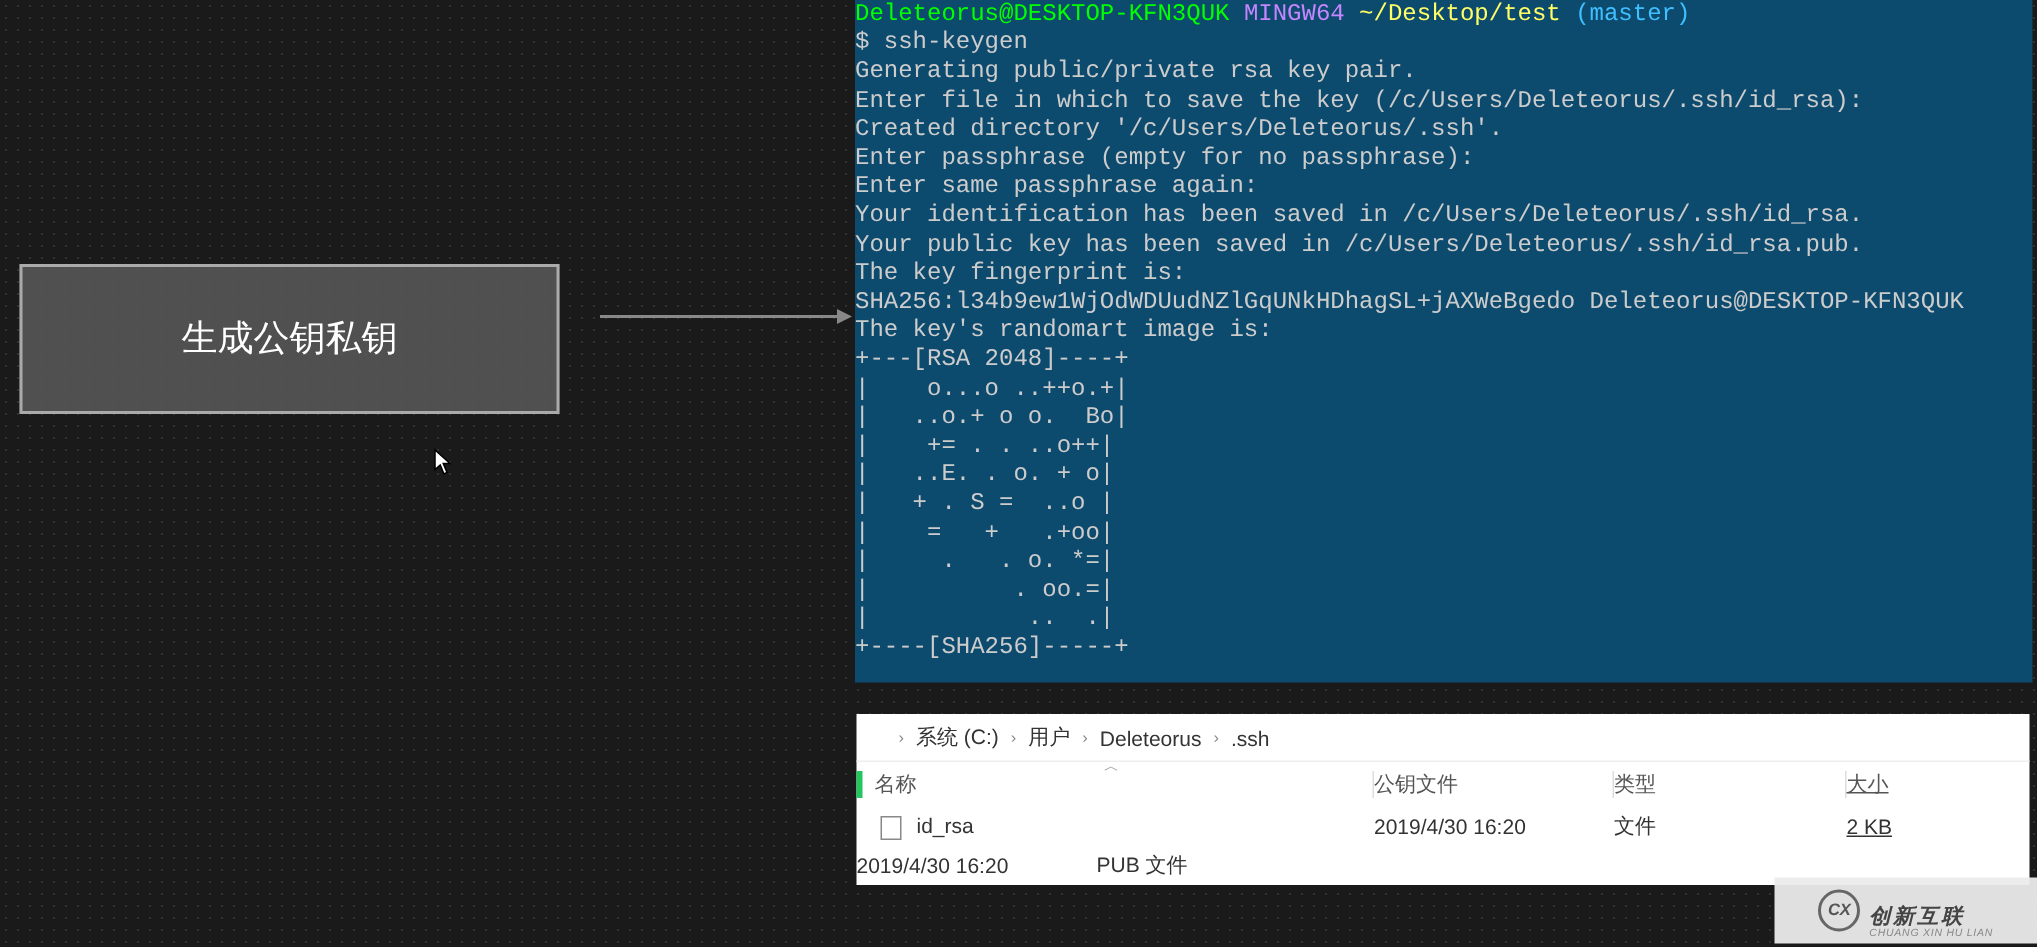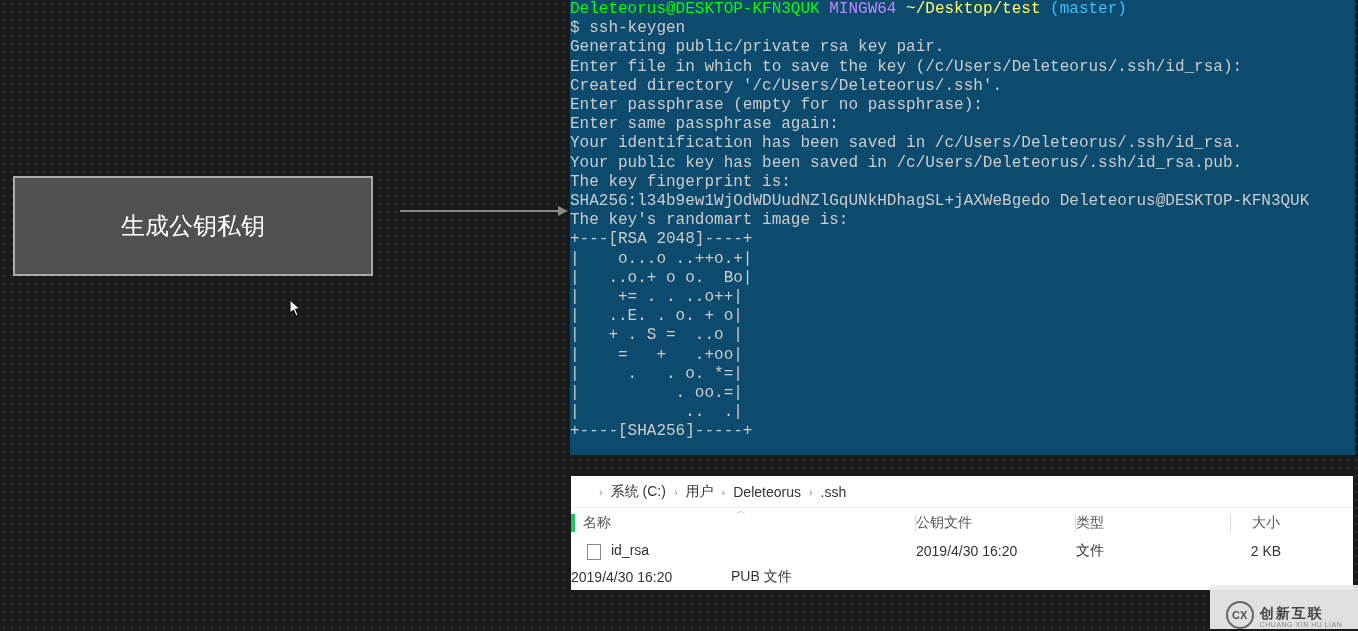--- a/index.html
+++ b/index.html
@@ -131,21 +131,21 @@
       position: absolute;
       left: 165px;
       top: -4px;
       font-size: 10px;
       color: #999;
     }
     
     .col-name { width: 345px; padding-left: 8px; }
     .col-date { width: 160px; }
     .col-type { width: 155px; }
-    .col-size { width: 100px; text-align: center; padding-right: 30px; }
+    .col-size { width: 100px; text-align: left; padding-right: 30px; text-decoration: underline; }
     
     .explorer-head .col-name,
     .explorer-head .col-date,
     .explorer-head .col-type {
       border-right: 1px solid #ddd;
     }
     .explorer-head .col-name { border-left: 4px solid #22c55e; }
     
     .explorer-row {
       display: flex;
@@ -163,28 +163,29 @@
       margin-right: 10px;
       margin-left: 8px;
       vertical-align: middle;
       position: relative;
     }
     
     .logo {
       position: absolute;
       right: 0;
       bottom: 2px;
-      width: 148px;
+      width: 175px;
       height: 44px;
       background-color: rgba(235, 235, 235, 0.95);
       display: flex;
-      align-items: flex-end;
+      align-items: center;
       justify-content: center;
       color: #444;
       font-size: 11px;
+      font-style: italic;
     }
     
     .logo-mark {
       width: 28px;
       height: 28px;
       border: 2px solid #666;
       border-radius: 50%;
       display: flex;
       align-items: center;
       justify-content: center;

